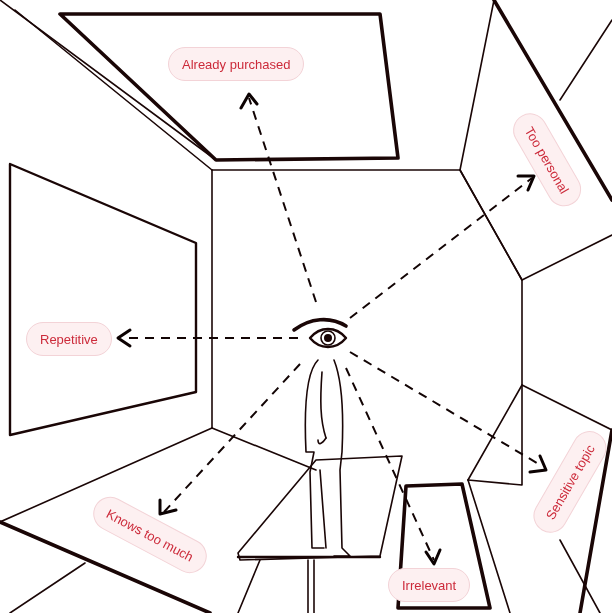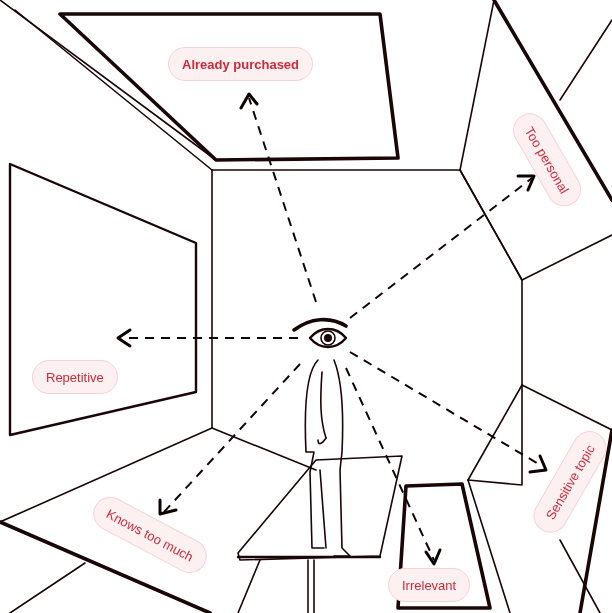--- a/index.html
+++ b/index.html
@@ -108,18 +108,18 @@
   <g>
     <polyline class="arrowhead" points="241,108 249,94 257,104"></polyline>
     <polyline class="arrowhead" points="518,176 534,176 528,190"></polyline>
     <polyline class="arrowhead" points="130,330 118,338 130,346"></polyline>
     <polyline class="arrowhead" points="530,472 546,470 540,456"></polyline>
     <polyline class="arrowhead" points="160,500 160,514 176,510"></polyline>
     <polyline class="arrowhead" points="426,552 434,564 440,550"></polyline>
   </g>
 </svg>
 
-<div class="pill" style="left:168px; top:47px;font-weight:bold;">Already purchased</div>
+<div class="pill" style="left:168px; top:47px;">Already purchased</div>
 <div class="pill" style="left:496px; top:143px; transform: rotate(60deg);">Too personal</div>
-<div class="pill" style="left:32px; top:322px;margin-top:38px;">Repetitive</div>
+<div class="pill" style="left:26px; top:322px;">Repetitive</div>
 <div class="pill" style="left:514px; top:465px; transform: rotate(-60deg);">Sensitive topic</div>
 <div class="pill" style="left:88px; top:518px; transform: rotate(28deg);">Knows too much</div>
 <div class="pill" style="left:388px; top:568px;">Irrelevant</div>
 
 </body></html>

